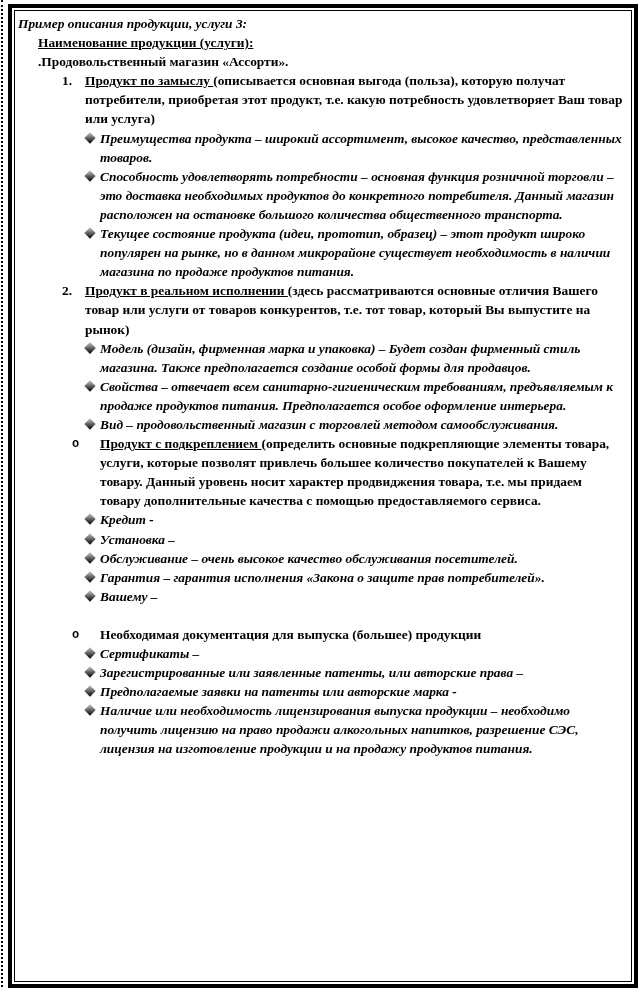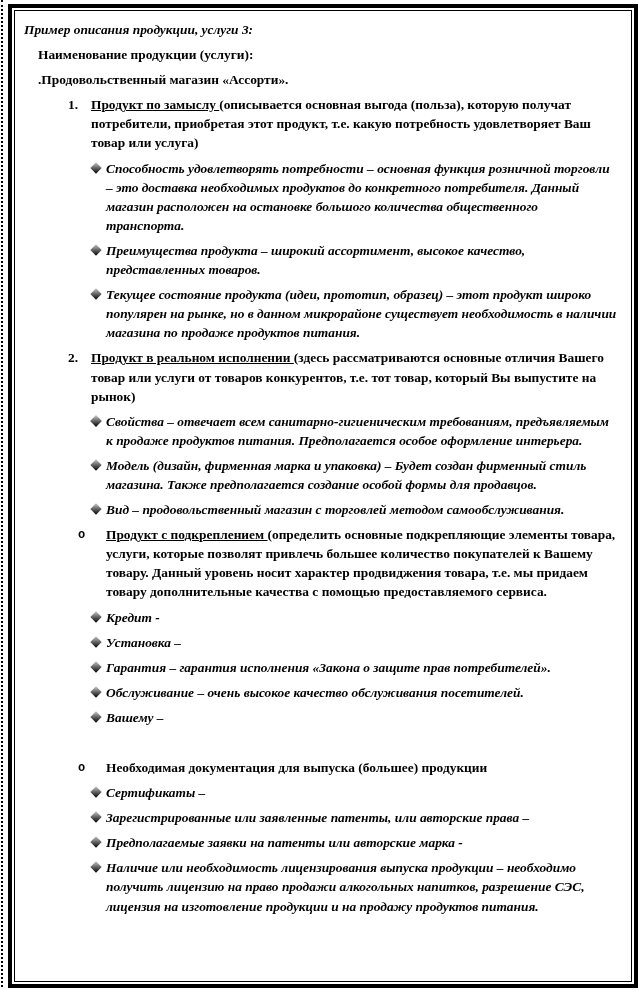--- a/index.html
+++ b/index.html
@@ -14,24 +14,24 @@
   .frame{
     position:absolute;left:8px;top:4px;right:3px;bottom:5px;
     border:4px solid #000;box-sizing:border-box;
   }
   .frame-inner{
     position:absolute;left:2px;top:2px;right:2px;bottom:2px;
     border:1px solid #000;box-sizing:border-box;
     padding:3px 6px 0 3px;overflow:hidden;
   }
   .blk{
-    font-size:13.4px;line-height:19.1px;font-weight:bold;margin:6px;
+    font-size:13.4px;line-height:19.1px;font-weight:bold;margin:0;
   }
   .title{font-style:italic;}
-  .sub{margin-left:20px;}
+  .sub{margin-left:20px;text-decoration:underline;}
   .store{margin-left:20px;}
   .num{position:relative;padding-left:67px;}
   .num .mk{position:absolute;left:44px;font-style:normal;}
   .dia{position:relative;padding-left:82px;font-style:italic;}
   .dia .dicon{
     position:absolute;left:68px;top:5px;width:8px;height:8px;
     background:linear-gradient(135deg,#c8c8c8 0%,#6e6e6e 45%,#000 100%);
     transform:rotate(45deg);
   }
   .oitem{position:relative;padding-left:82px;}
@@ -52,61 +52,61 @@
 
     <p class="blk title">Пример описания продукции, услуги 3:</p>
     <p class="blk sub">Наименование продукции  (услуги):</p>
     <p class="blk store">.Продовольственный магазин «Ассорти».</p>
 
     <p class="blk num">
       <span class="mk">1.</span><span class="hu">Продукт  по замыслу </span><span>(описывается основная выгода (польза), которую получат потребители, приобретая этот продукт,  т.е. какую  потребность удовлетворяет Ваш  товар или услуга)</span>
     </p>
 
     <p class="blk dia">
-      <span class="dicon"></span><span>Способность удовлетворять потребности – основная функция розничной торговли – это доставка необходимых продуктов до конкретного потребителя. Данный магазин расположен на остановке большого количества общественного транспорта.</span>
+      <span class="dicon"></span><span>Преимущества продукта – широкий  ассортимент, высокое качество, представленных товаров.</span>
     </p>
     <p class="blk dia">
-      <span class="dicon"></span><span>Преимущества продукта – широкий  ассортимент, высокое качество, представленных товаров.</span>
+      <span class="dicon"></span><span>Способность удовлетворять потребности – основная функция розничной торговли – это доставка необходимых продуктов до конкретного потребителя. Данный магазин расположен на остановке большого количества общественного транспорта.</span>
     </p>
     <p class="blk dia">
       <span class="dicon"></span><span>Текущее состояние продукта (идеи, прототип, образец) – этот продукт широко популярен на рынке, но в данном микрорайоне существует необходимость в наличии магазина по продаже продуктов питания.</span>
     </p>
 
     <p class="blk num">
       <span class="mk">2.</span><span class="hu">Продукт  в реальном  исполнении </span><span>(здесь  рассматриваются основные отличия Вашего  товар или услуги  от товаров конкурентов,  т.е.  тот товар, который Вы выпустите на рынок)</span>
     </p>
 
     <p class="blk dia">
       <span class="dicon"></span>
     </p>
     <p class="blk dia">
-      <span class="dicon"></span><span>Свойства – отвечает всем  санитарно-гигиеническим  требованиям, предъявляемым  к продаже продуктов питания. Предполагается особое оформление интерьера.</span>
+      <span class="dicon"></span><span>Модель  (дизайн, фирменная марка и упаковка)  – Будет создан фирменный стиль магазина. Также предполагается создание особой формы для продавцов.</span>
     </p>
     <p class="blk dia">
-      <span class="dicon"></span><span>Модель  (дизайн, фирменная марка и упаковка)  – Будет создан фирменный стиль магазина. Также предполагается создание особой формы для продавцов.</span>
+      <span class="dicon"></span><span>Свойства – отвечает всем  санитарно-гигиеническим  требованиям, предъявляемым  к продаже продуктов питания. Предполагается особое оформление интерьера.</span>
     </p>
     <p class="blk dia">
       <span class="dicon"></span><span>Вид – продовольственный магазин с торговлей методом самообслуживания.</span>
     </p>
 
     <p class="blk oitem">
       <span class="mk">o</span><span class="hu">Продукт  с подкреплением </span><span>(определить основные подкрепляющие элементы товара, услуги,  которые позволят привлечь большее  количество покупателей к Вашему  товару.  Данный уровень носит характер продвиджения товара, т.е.  мы придаем товару дополнительные качества с помощью предоставляемого сервиса.</span>
     </p>
 
     <p class="blk dia">
       <span class="dicon"></span><span>Кредит -</span>
     </p>
     <p class="blk dia">
       <span class="dicon"></span><span>Установка –</span>
     </p>
     <p class="blk dia">
-      <span class="dicon"></span><span>Гарантия – гарантия исполнения «Закона о защите прав потребителей».</span>
+      <span class="dicon"></span><span>Обслуживание – очень высокое качество обслуживания посетителей.</span>
     </p>
     <p class="blk dia">
-      <span class="dicon"></span><span>Обслуживание – очень высокое качество обслуживания посетителей.</span>
+      <span class="dicon"></span><span>Гарантия – гарантия исполнения «Закона о защите прав потребителей».</span>
     </p>
     <p class="blk dia">
       <span class="dicon"></span><span>Вашему –</span>
     </p>
 
     <div class="spacer"></div>
 
     <p class="blk oitem">
       <span class="mk">o</span><span>Необходимая документация для выпуска (большее)  продукции</span>
     </p>

